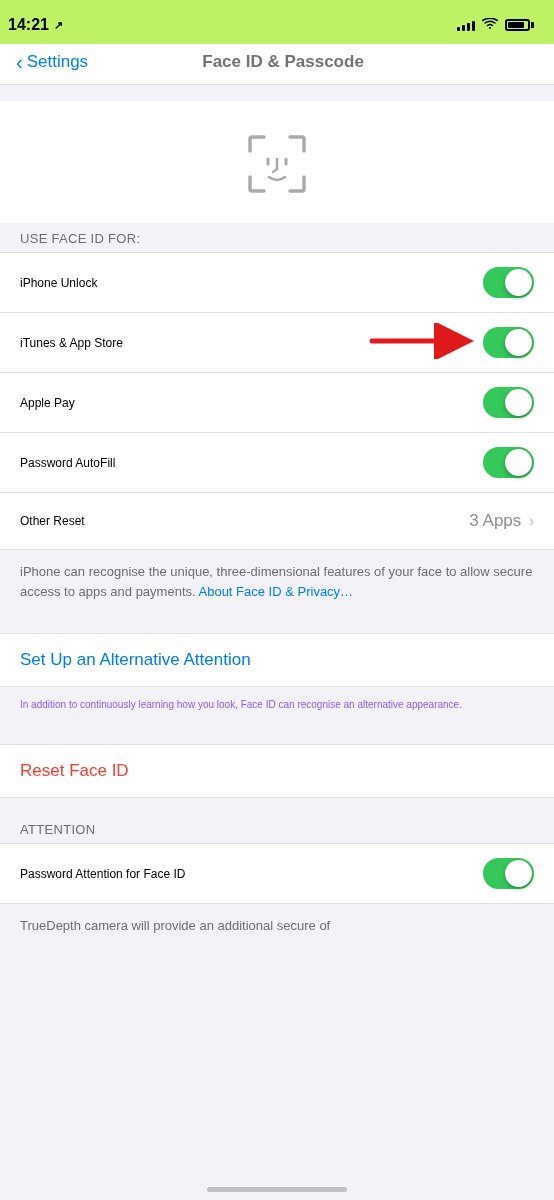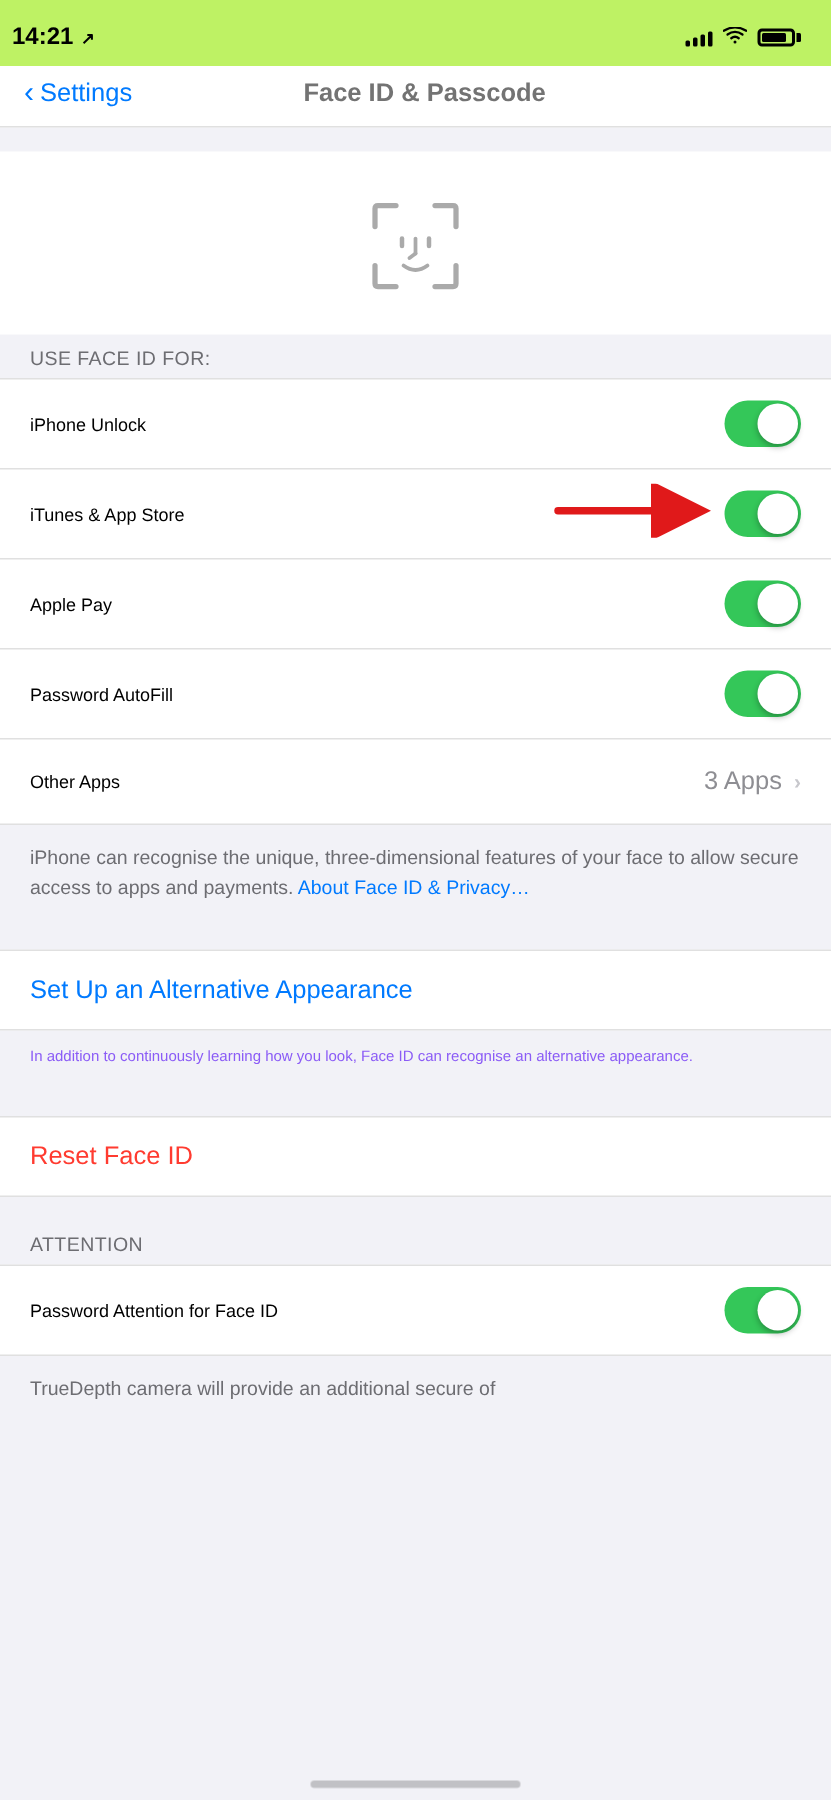--- a/index.html
+++ b/index.html
@@ -347,34 +347,34 @@
   </div>
 
   <div class="settings-row">
     <span class="row-label">Password AutoFill</span>
     <div class="toggle on">
       <div class="toggle-knob"></div>
     </div>
   </div>
 
   <div class="settings-row">
-    <span class="row-label">Other Apps</span>
+    <span class="row-label">Other Reset</span>
     <div class="row-right">
       <span class="row-value">3 Apps</span>
       <span class="chevron-right">›</span>
     </div>
   </div>
 </div>
 
 <div class="description-block">
   <span>iPhone can recognise the unique, three-dimensional features of your face to allow secure access to apps and payments. </span><span class="description-link">About Face ID &amp; Privacy…</span>
 </div>
 
 <div class="section-button">
-  <span class="section-button-label">Set Up an Alternative Appearance</span>
+  <span class="section-button-label">Set Up an Alternative Attention</span>
 </div>
 <div class="section-description">In addition to continuously learning how you look, Face ID can recognise an alternative appearance.</div>
 
 <div class="section-button">
   <span class="section-button-label red">Reset Face ID</span>
 </div>
 
 <div class="attention-section">
   <div class="section-header">ATTENTION</div>
   <div class="settings-list">

